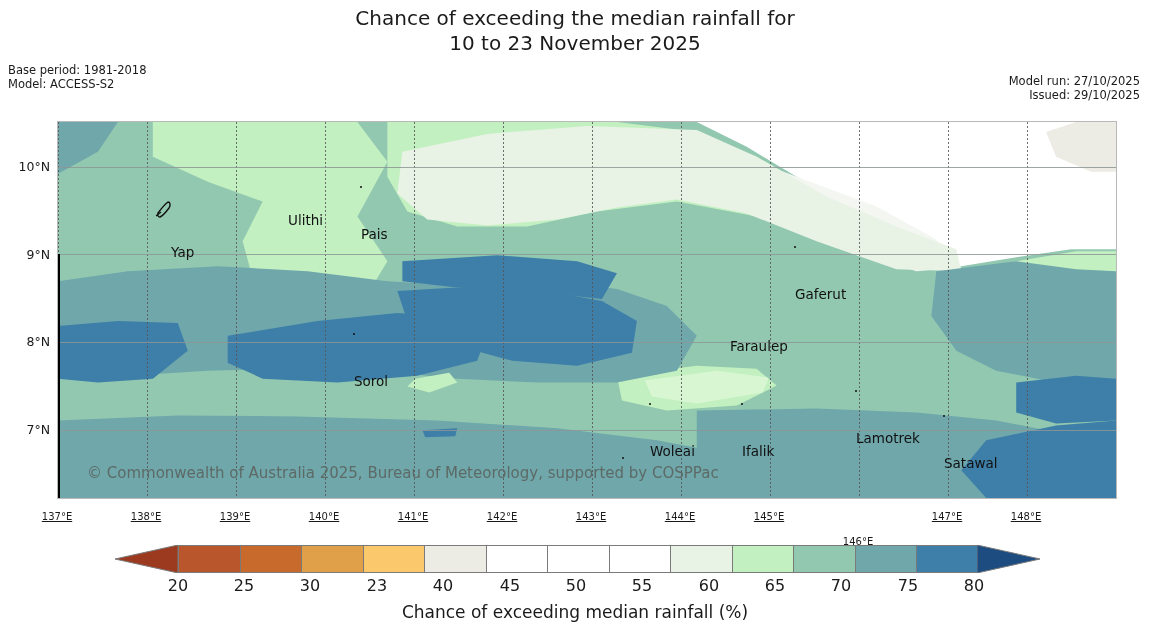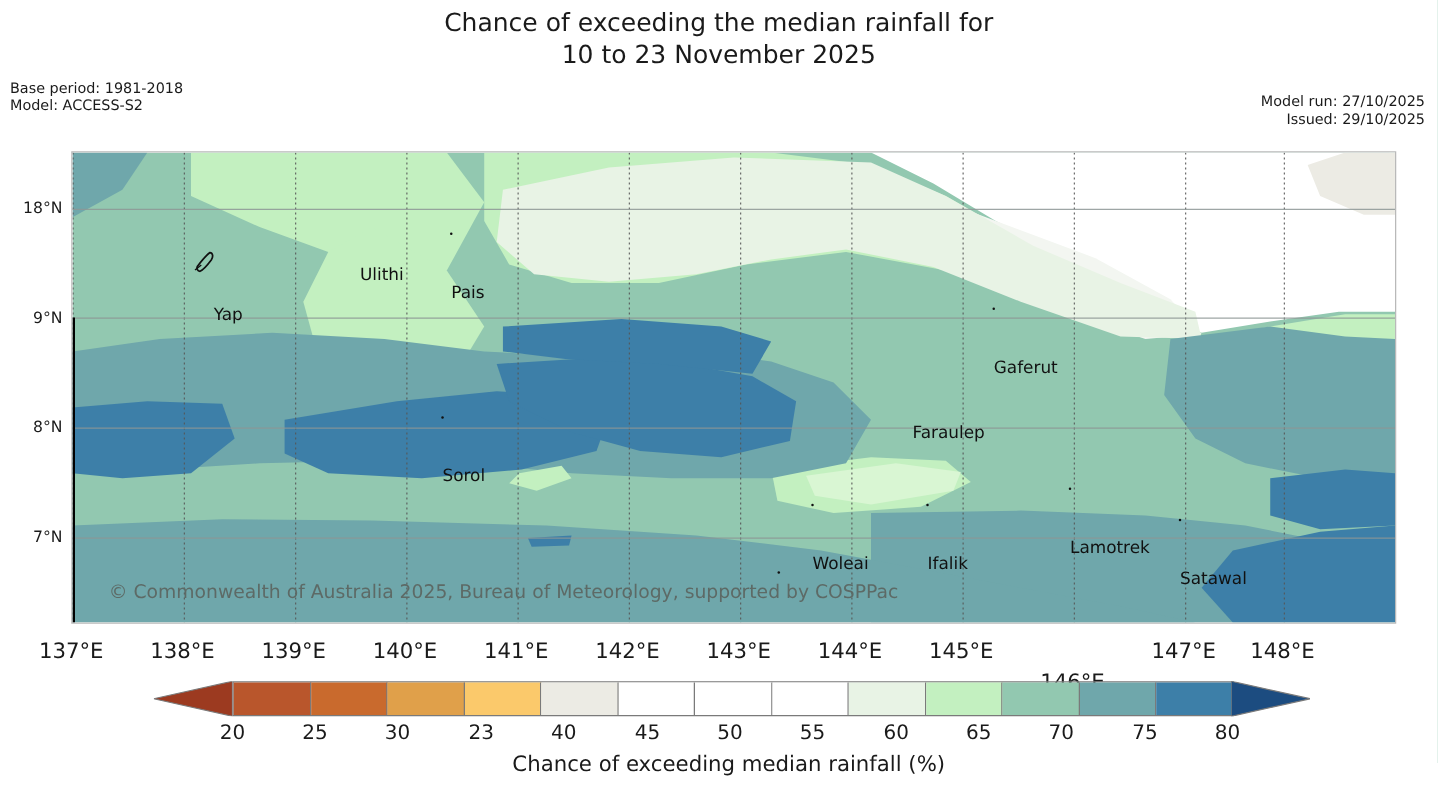--- a/index.html
+++ b/index.html
@@ -21,24 +21,24 @@
          background-image:linear-gradient(to bottom,#555 50%,rgba(0,0,0,0) 0%);
          background-size:1px 4px;background-repeat:repeat-y;opacity:.85;}
   .gridh{position:absolute;left:0;right:0;height:1px;background:#8d9795;opacity:.85;}
   #meridian-148{position:absolute;top:132px;bottom:0;width:2px;background:#000;}
 
   .place{position:absolute;font-size:13.5px;color:#111;white-space:nowrap;margin-top:35px;}
   .dotmark{position:absolute;width:2px;height:2px;background:#111;border-radius:50%;}
 
   #credit{position:absolute;left:29px;bottom:16px;font-size:15px;color:#5d6a66;white-space:nowrap;}
   .ylab{position:absolute;font-size:12.5px;color:#1a1a1a;white-space:nowrap;transform:translate(-100%,-50%);}
-  .xlab{position:absolute;font-size:17px;color:#1a1a1a;white-space:nowrap;transform:translateX(-50%);}
+  .xlab{position:absolute;font-size:10px;color:#1a1a1a;white-space:nowrap;transform:translateX(-50%);text-decoration:underline;}
 
   
-  #cbar-wrap{left:8px;top:540px;width:1049px;height:104px;}
+  #cbar-wrap{left:0;top:540px;width:1049px;height:104px;}
   #cbar{position:absolute;left:178px;top:5px;width:799px;height:26px;display:flex;
         border:1px solid #7a7a7a;box-sizing:content-box;}
   #cbar .seg{flex:1 1 0;border-right:1px solid #7a7a7a;box-sizing:border-box;}
   #cbar .seg:last-child{border-right:none;}
   #cap-left{position:absolute;left:115px;top:5px;width:63px;height:28px;}
   #cap-right{position:absolute;left:977px;top:5px;width:63px;height:28px;}
   .cbtick{position:absolute;top:36px;font-size:16px;color:#1a1a1a;transform:translateX(-50%);}
   #cbar-title{position:absolute;left:0;top:62px;width:1150px;text-align:center;font-size:17px;color:#1a1a1a;}
 </style>
 </head>
@@ -151,21 +151,21 @@
       <div class="place" style="left: 684px; top: 286px;">Ifalik</div>
       <div class="dotmark" style="left: 797px; top: 268px;"></div>
       <div class="place" style="left: 798px; top: 273px;">Lamotrek</div>
       <div class="dotmark" style="left: 885px; top: 293px;"></div>
       <div class="place" style="left: 886px; top: 298px;">Satawal</div>
       <div class="dotmark" style="left: 564px; top: 335px;"></div>
       <div class="place" style="left: 565px; top: 340px;">Eauripik</div>
     </div>
 </div>
 
-<div class="abs ylab" style="left:50px;top:166px">18°N</div>
+<div class="abs ylab" style="left:50px;top:166px">10°N</div>
 <div class="abs ylab" style="left:50px;top:254px">9°N</div>
 <div class="abs ylab" style="left:50px;top:341px">8°N</div>
 <div class="abs ylab" style="left:50px;top:429px">7°N</div>
 
 <div class="abs xlab" style="left:57px;top:511px">137°E</div>
 <div class="abs xlab" style="left:146px;top:511px">138°E</div>
 <div class="abs xlab" style="left:235px;top:511px">139°E</div>
 <div class="abs xlab" style="left:324px;top:511px">140°E</div>
 <div class="abs xlab" style="left:413px;top:511px">141°E</div>
 <div class="abs xlab" style="left:502px;top:511px">142°E</div>

